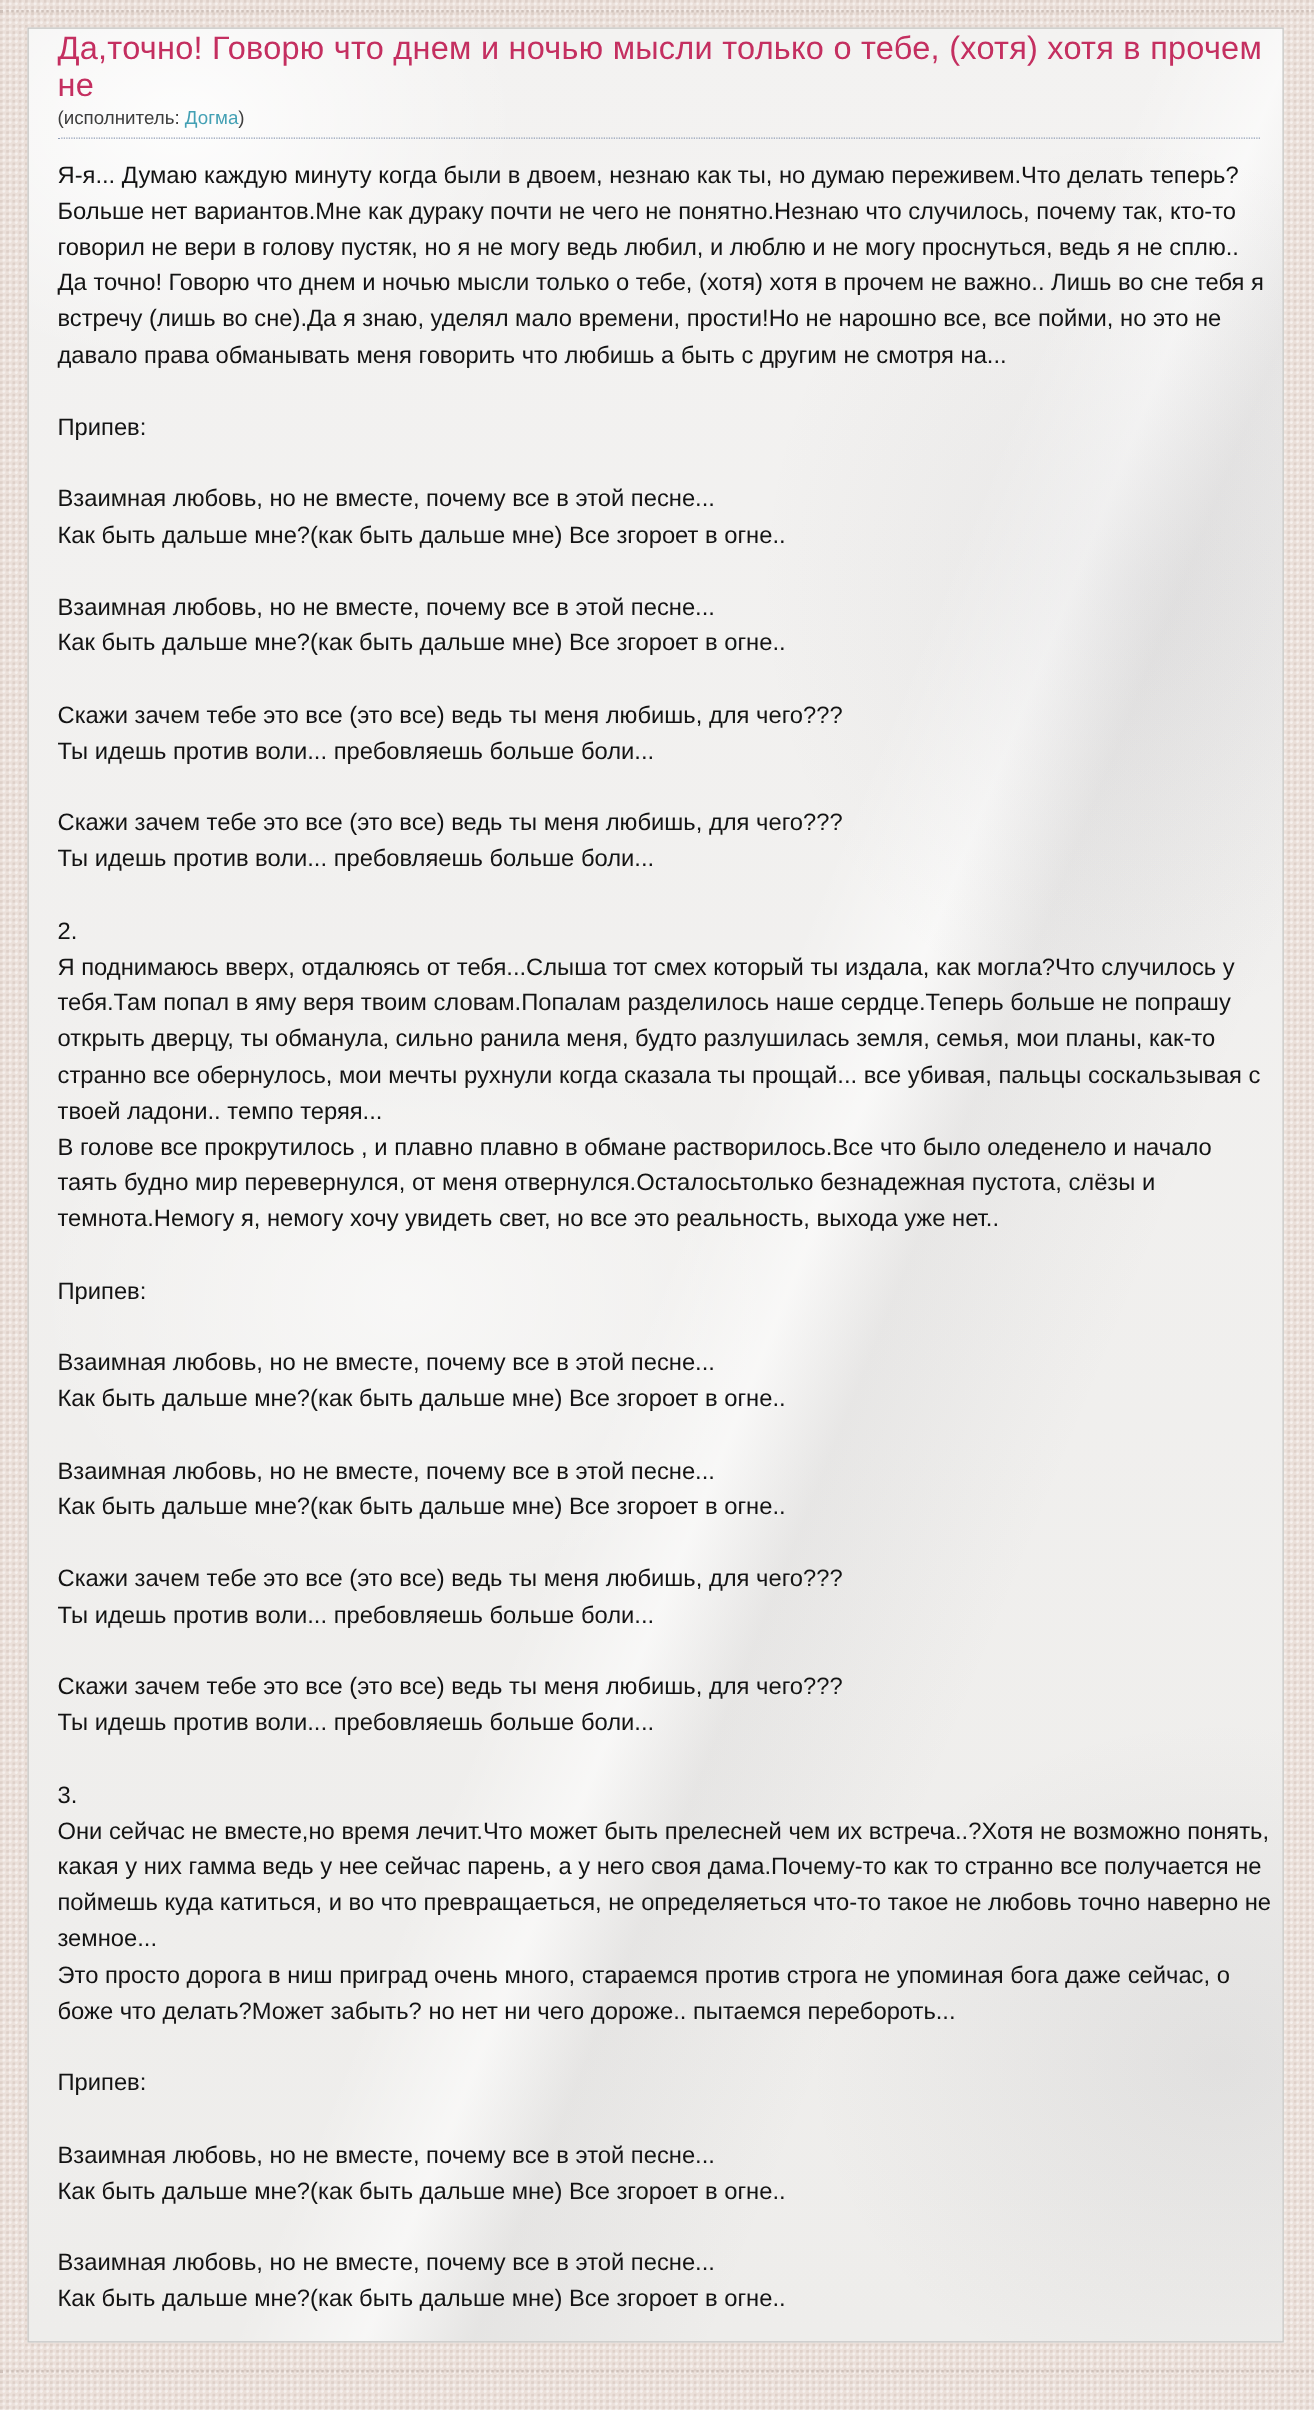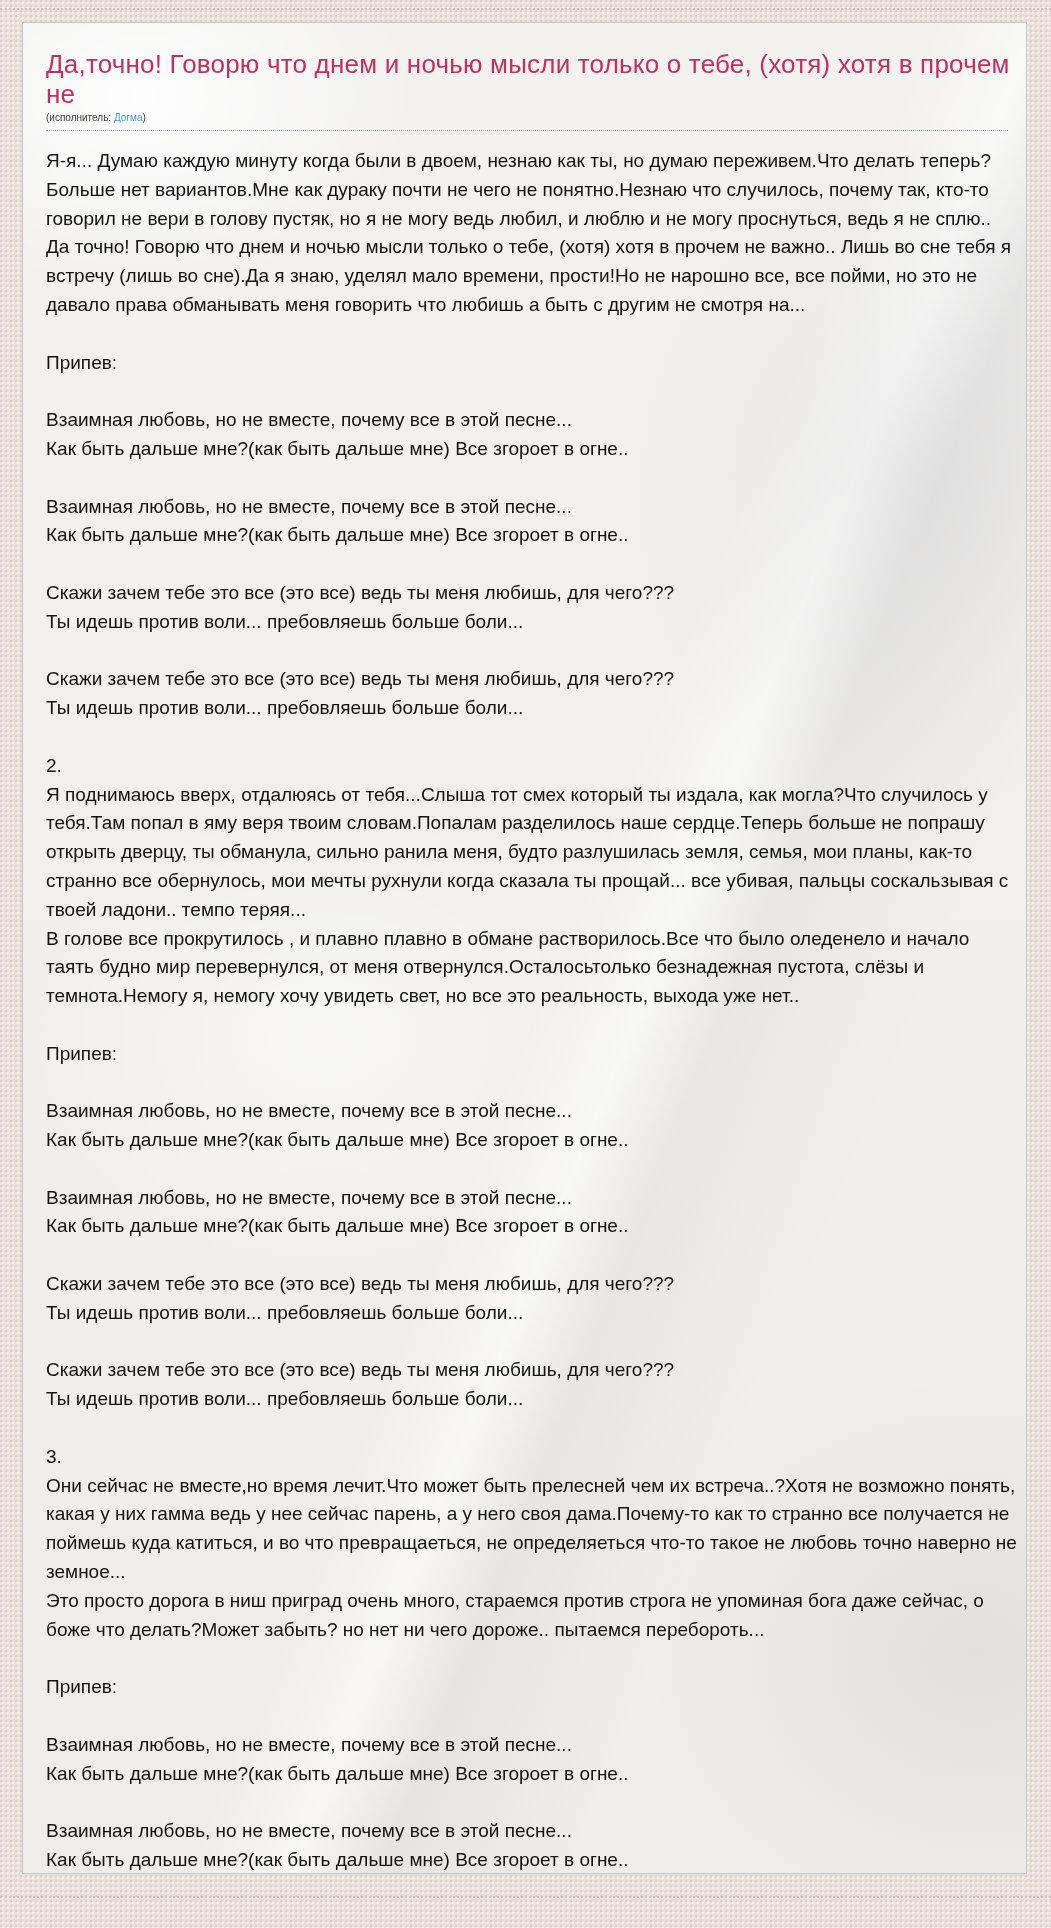--- a/index.html
+++ b/index.html
@@ -29,21 +29,21 @@
   .stitch.bottom { top: 1896px; }
 
   .card {
     position: absolute;
     left: 22px;
     top: 22px;
     width: 1005px;
     height: 1852px;
     box-sizing: border-box;
     border: 1px solid #c6c6c4;
-    padding: 26px 6px 16px 23px;
+    padding: 0 6px 16px 23px;
     overflow: hidden;
     background-color: #f1f0ee;
     background-image:
       radial-gradient(ellipse 420px 300px at 12% 4%, rgba(255,255,255,0.85), rgba(255,255,255,0) 65%),
       radial-gradient(ellipse 500px 600px at 88% 24%, rgba(95,95,105,0.07), rgba(0,0,0,0) 60%),
       linear-gradient(112deg, rgba(0,0,0,0) 52%, rgba(255,255,255,0.55) 58%, rgba(90,90,100,0.06) 63%, rgba(0,0,0,0) 74%),
       radial-gradient(ellipse 600px 500px at 95% 88%, rgba(90,90,100,0.09), rgba(0,0,0,0) 55%),
       radial-gradient(ellipse 500px 400px at 30% 55%, rgba(255,255,255,0.5), rgba(0,0,0,0) 60%),
       linear-gradient(#f3f2f1, #eeedeb);
   }
@@ -51,21 +51,21 @@
   .song-title {
     margin: 0;
     font-size: 26px;
     font-weight: normal;
     line-height: 30px;
     color: #c42f60;
     letter-spacing: 0.2px;
   }
   .artist-line {
     margin-top: 3px;
-    font-size: 10px;
+    font-size: 15px;
     color: #3d3d3d;
   }
   .artist-line a {
     color: #43a0b4;
     text-decoration: none;
   }
   .header-divider {
     border: 0;
     border-bottom: 1px dotted #8e9cb5;
     margin: 7px 12px 0 0;

